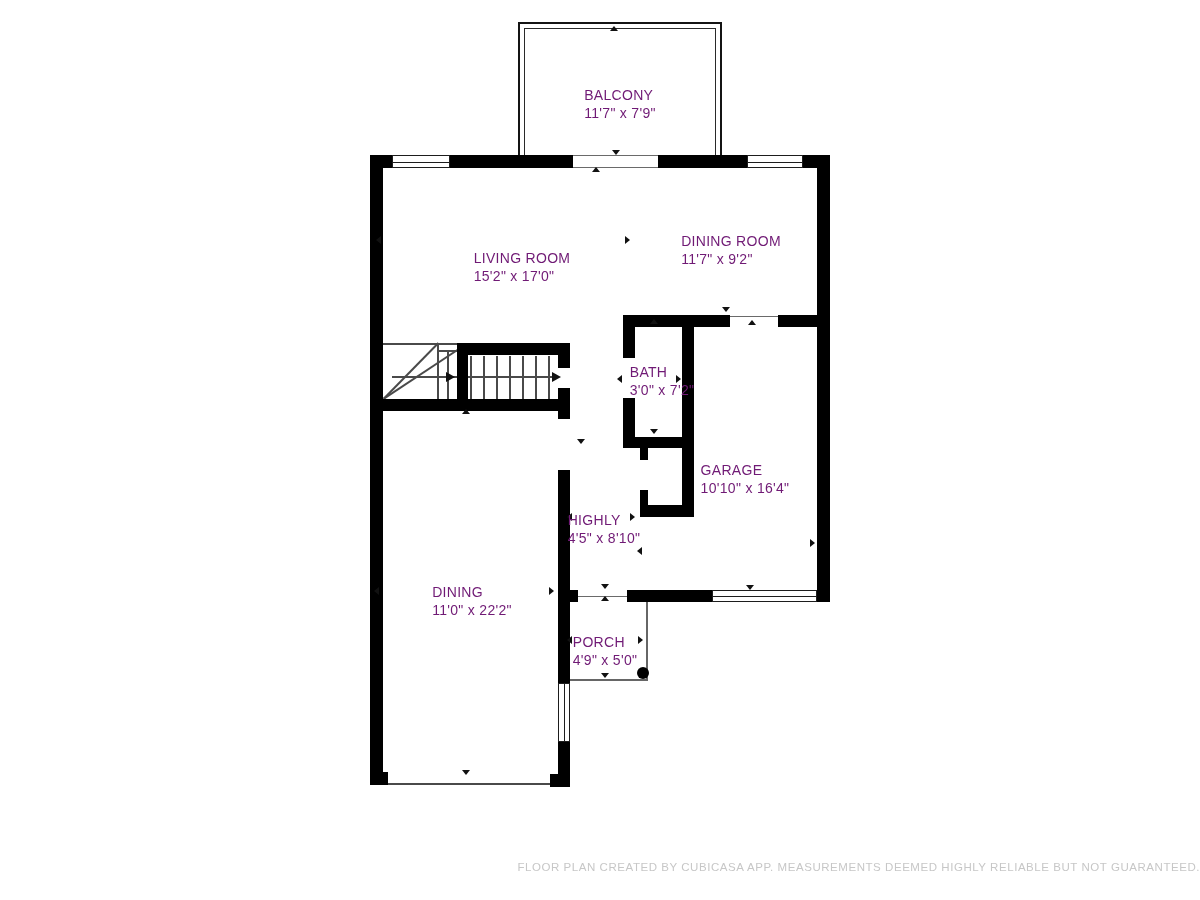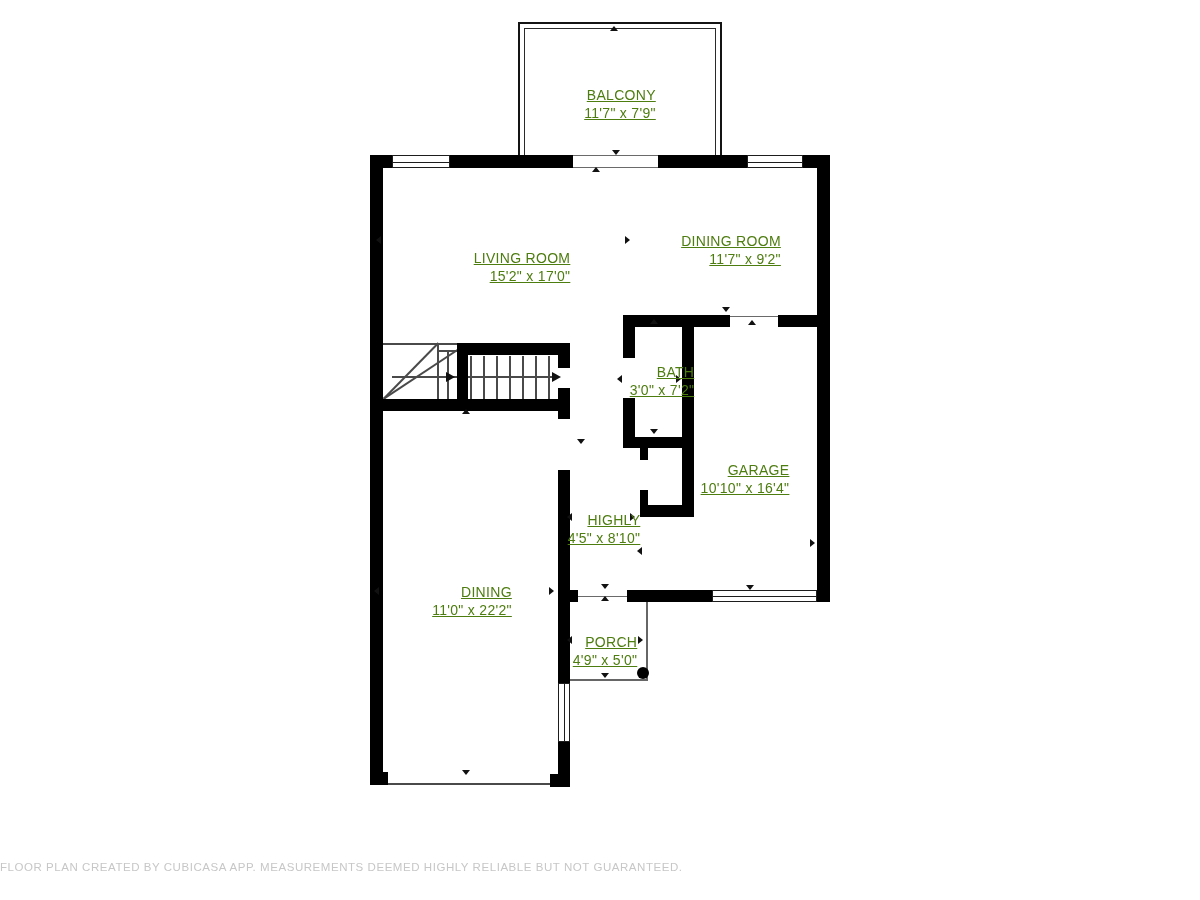--- a/index.html
+++ b/index.html
@@ -22,24 +22,24 @@
   .rail{position:absolute;box-sizing:border-box;z-index:5;background:transparent;}
   
   .tri{position:absolute;width:0;height:0;z-index:40;}
   .tri-up{border-left:4px solid transparent;border-right:4px solid transparent;border-bottom:5px solid #111;}
   .tri-down{border-left:4px solid transparent;border-right:4px solid transparent;border-top:5px solid #111;}
   .tri-left{border-top:4px solid transparent;border-bottom:4px solid transparent;border-right:5px solid #111;}
   .tri-right{border-top:4px solid transparent;border-bottom:4px solid transparent;border-left:5px solid #111;}
   .ah{position:absolute;width:0;height:0;z-index:12;
       border-top:5px solid transparent;border-bottom:5px solid transparent;border-left:9px solid #111;}
   
-  .room-label{position:absolute;transform:translateX(-50%);text-align:right;z-index:50;
-              color:#4d7c0f;letter-spacing:.3px;white-space:nowrap;text-decoration:underline;}
+  .room-label{position:absolute;transform:translateX(-50%);text-align:left;z-index:50;
+              color:#701a75;letter-spacing:.3px;white-space:nowrap;}
   .room-name,.room-dims{font-size:14px;line-height:18px;}
-  .footer{position:absolute;left:0;right:0;top:861px;text-align:left;z-index:50;
+  .footer{position:absolute;left:0;right:0;top:861px;text-align:right;z-index:50;
           color:#c7c7c7;font-size:11.5px;letter-spacing:.55px;white-space:nowrap;}
   .post{position:absolute;background:#000;border-radius:50%;z-index:35;}
 </style>
 </head>
 <body>
 
 <div class="stage">
 
   <div class="rail" style="left:518px;top:22px;width:204px;height:135px;border:2px solid #141414;"></div>
   <div class="rail" style="left:524px;top:28px;width:192px;height:129px;border:1.5px solid #2a2a2a;"></div>

